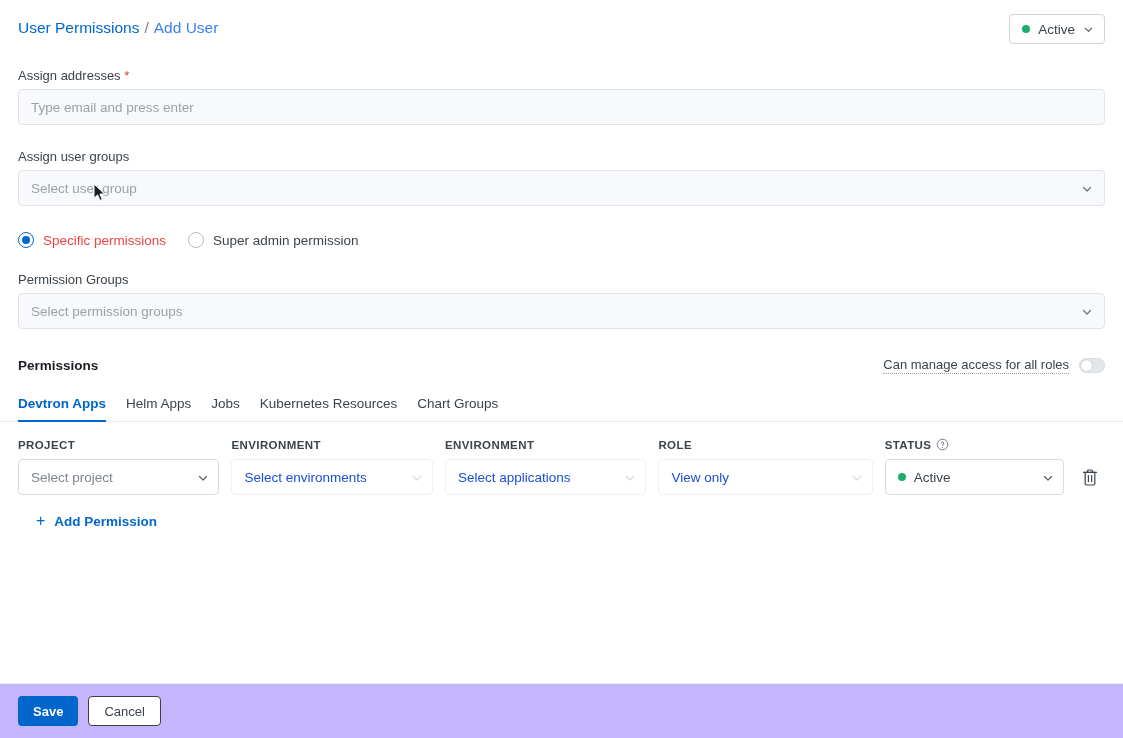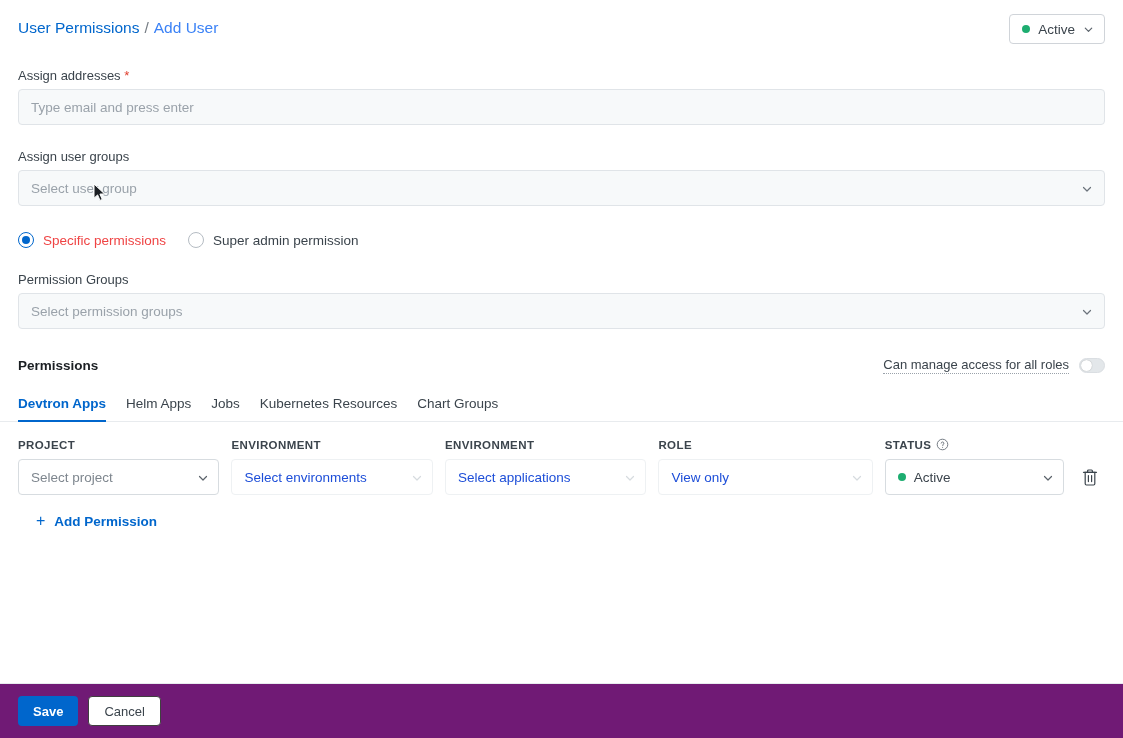--- a/index.html
+++ b/index.html
@@ -207,21 +207,21 @@
   }
   .plus { font-size: 16px; font-weight: normal; line-height: 1; }
 
   
   .footer {
     position: absolute; left: 0; bottom: 0;
     width: 1123px; height: 55px;
     border-top: 1px solid #e8ebee;
     display: flex; align-items: center; gap: 10px;
     padding: 0 18px;
-    background: #701a75;
+    background: #c4b5fd;
   }
   .btn-primary {
     height: 30px; padding: 0 15px;
     background: #0066cc; color: #fff;
     border: none; border-radius: 4px;
     font-size: 13px; font-weight: bold;
     font-family: "Liberation Sans", sans-serif;
     cursor: pointer;
   }
   .btn-secondary {

